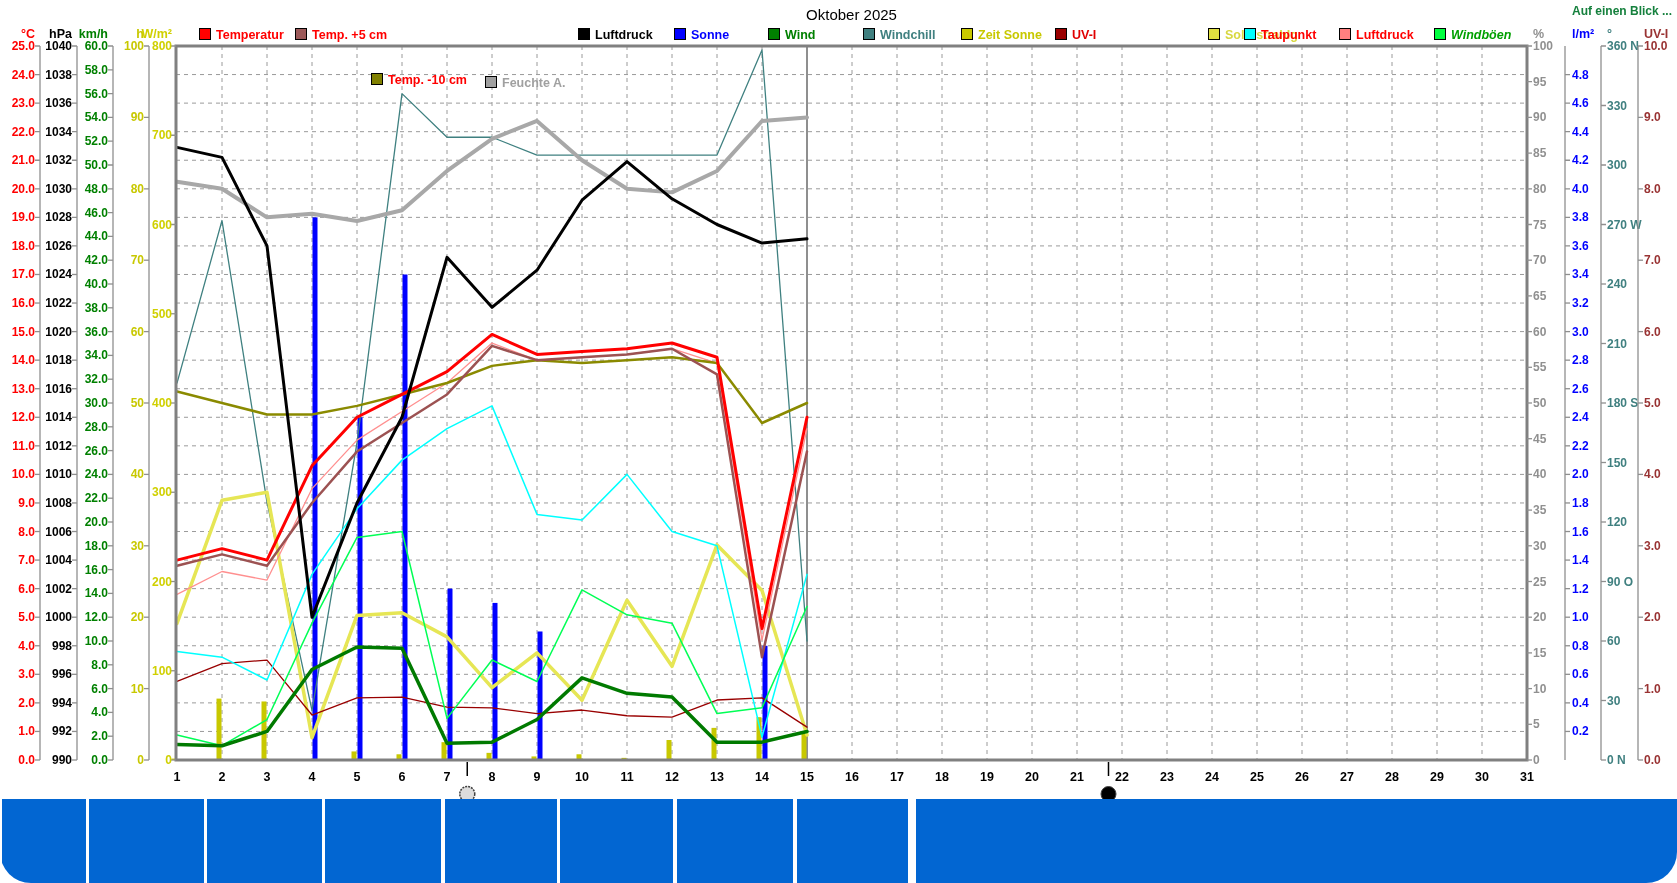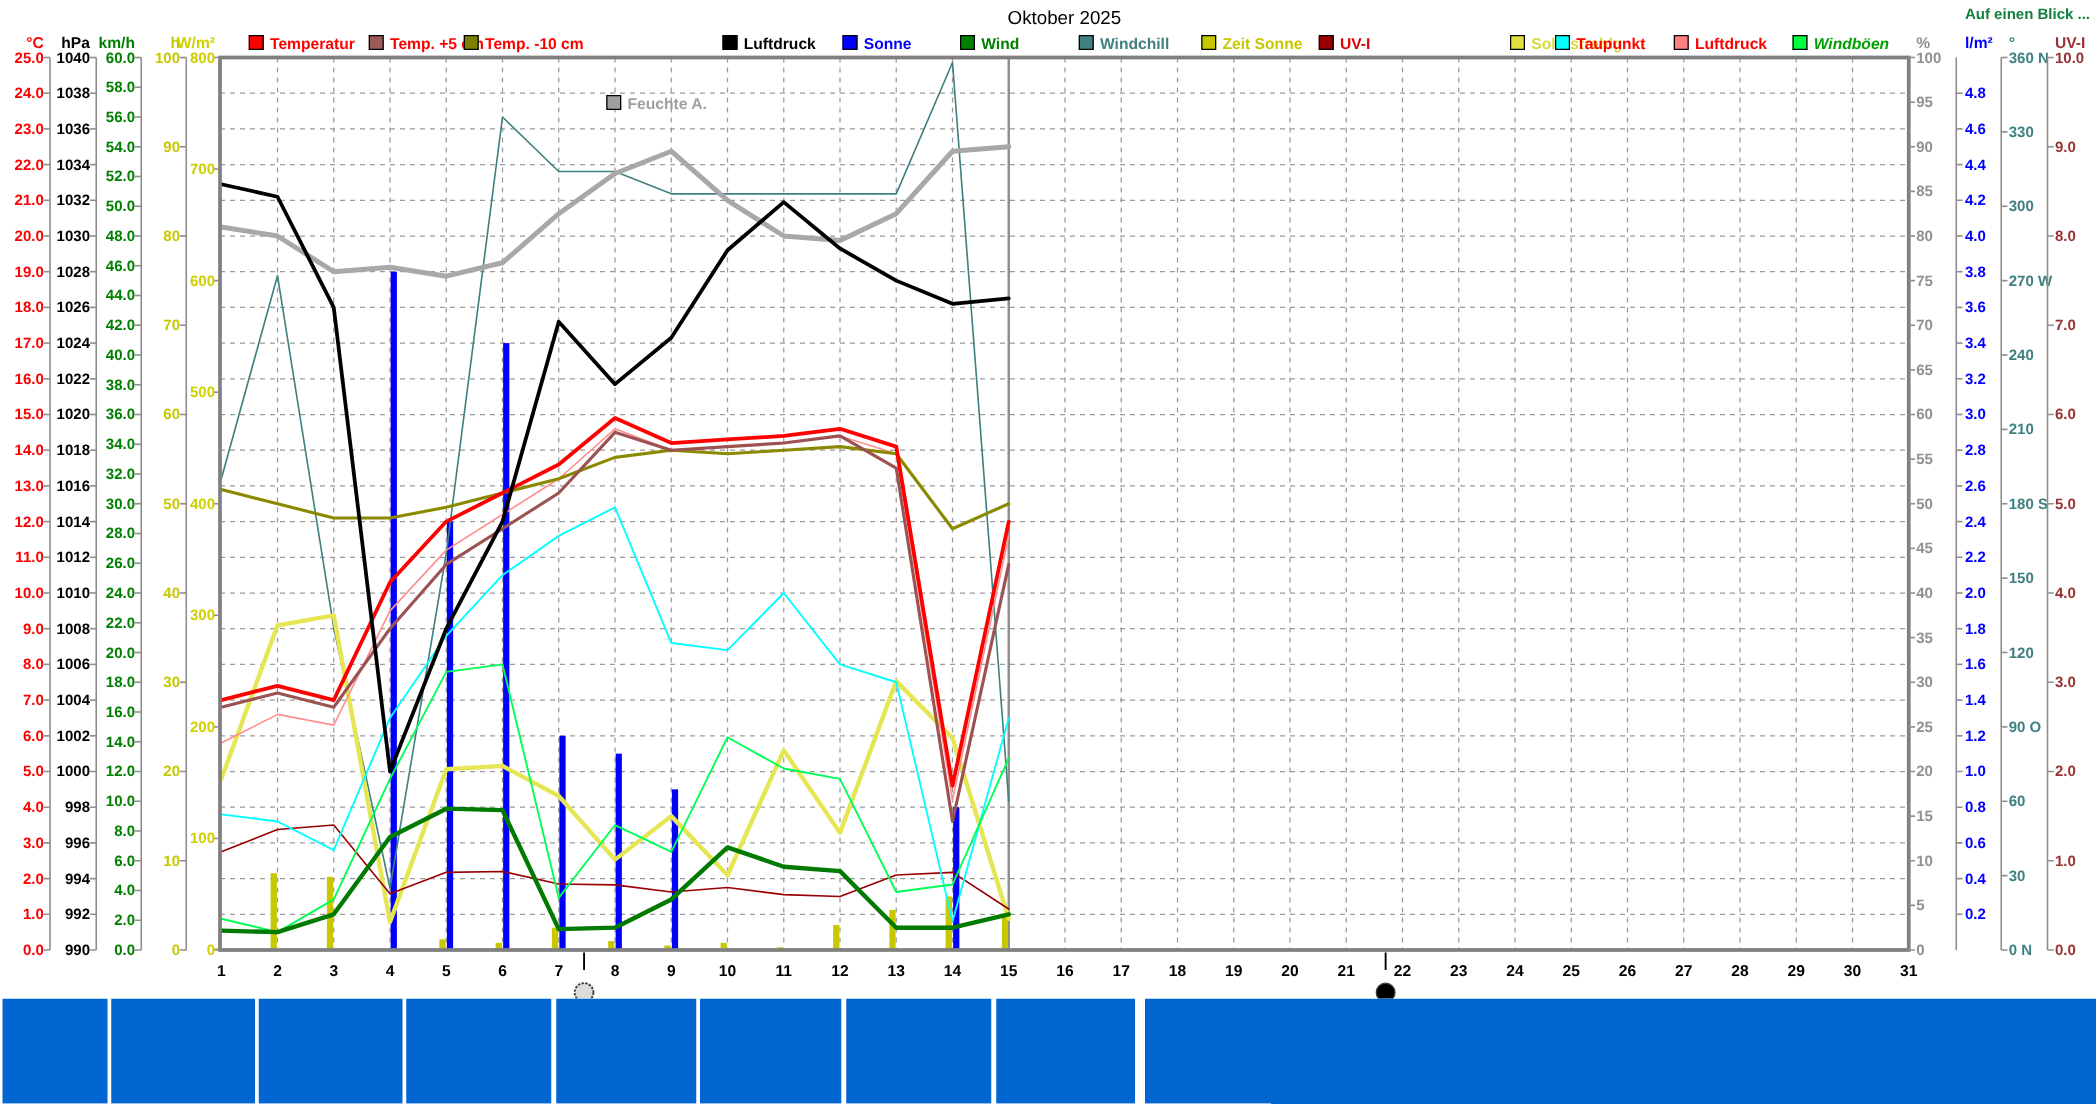--- a/index.html
+++ b/index.html
@@ -1,17 +1,17 @@
 <!DOCTYPE html>
 <html><head>
 <meta charset="utf-8">
 <style>
   html,body{margin:0;padding:0;background:#fff;}
   .stage{position:relative;width:1677px;height:883px;background:#ffffff;overflow:hidden;
-         font-family:"Liberation Sans",sans-serif;}
+         font-family:"Liberation Sans",sans-serif;border-radius:31px;}
   .title{position:absolute;top:6px;left:176px;width:1351px;text-align:center;
          font-size:15px;color:#000;}
   .blick{position:absolute;top:4px;right:5px;font-size:12px;font-weight:bold;color:#15803d;cursor:pointer;}
   .legend-item{position:absolute;top:28px;height:14px;white-space:nowrap;font-size:12.5px;font-weight:bold;cursor:pointer;}
   .legend-item .sw{display:inline-block;width:10px;height:10px;border:1px solid #000;
                    vertical-align:-1px;margin-right:5px;}
   #chart{position:absolute;top:0;left:0;}
   .wtable{position:absolute;left:0;top:799px;width:1677px;height:84px;background:#ffffff;}
   .wcol{position:absolute;top:0;height:84px;background:#0266d2;font-size:11.5px;overflow:hidden;}
   .wrow{height:16.6px;line-height:16.6px;padding:0 5px;display:flex;justify-content:space-between;white-space:nowrap;}
@@ -507,21 +507,21 @@
       <text x="1482" y="781" fill="#000000" text-anchor="middle" font-size="12.5" font-family="&quot;Liberation Sans&quot;,sans-serif" font-weight="bold">30</text>
       <text x="1527" y="781" fill="#000000" text-anchor="middle" font-size="12.5" font-family="&quot;Liberation Sans&quot;,sans-serif" font-weight="bold">31</text>
       <line x1="467.25" y1="762" x2="467.25" y2="776" stroke="#000" stroke-width="1.5"></line>
       <circle cx="467.25" cy="794" r="7.5" fill="#dcdcdc" stroke="#404040" stroke-width="1.5" stroke-dasharray="2 1"></circle>
       <line x1="1108.5" y1="762" x2="1108.5" y2="776" stroke="#000" stroke-width="1.5"></line>
       <circle cx="1108.5" cy="794" r="7.5" fill="#000000" stroke="#404040" stroke-width="1"></circle>
     </svg>
   <div id="legend-holder">
       <div class="legend-item" style="left: 199px;"><span class="sw" style="background: rgb(255, 0, 0);"></span><span style="color: rgb(255, 0, 0);">Temperatur</span></div>
       <div class="legend-item" style="left: 295px;"><span class="sw" style="background: rgb(156, 90, 90);"></span><span style="color: rgb(255, 0, 0);">Temp. +5 cm</span></div>
-      <div class="legend-item" style="left: 371px;"><span class="sw" style="background: rgb(128, 128, 0);"></span><span style="color: rgb(255, 0, 0);">Temp. -10 cm</span></div>
+      <div class="legend-item" style="left: 371px; margin-top: 45px;"><span class="sw" style="background: rgb(128, 128, 0);"></span><span style="color: rgb(255, 0, 0);">Temp. -10 cm</span></div>
       <div class="legend-item" style="left: 485px; margin-top: 48px;"><span class="sw" style="background: rgb(160, 160, 160);"></span><span style="color: rgb(160, 160, 160);">Feuchte A.</span></div>
       <div class="legend-item" style="left: 578px;"><span class="sw" style="background: rgb(0, 0, 0);"></span><span style="color: rgb(0, 0, 0);">Luftdruck</span></div>
       <div class="legend-item" style="left: 674px;"><span class="sw" style="background: rgb(0, 0, 255);"></span><span style="color: rgb(0, 0, 255);">Sonne</span></div>
       <div class="legend-item" style="left: 768px;"><span class="sw" style="background: rgb(0, 128, 0);"></span><span style="color: rgb(0, 128, 0);">Wind</span></div>
       <div class="legend-item" style="left: 863px;"><span class="sw" style="background: rgb(64, 128, 128);"></span><span style="color: rgb(64, 128, 128);">Windchill</span></div>
       <div class="legend-item" style="left: 961px;"><span class="sw" style="background: rgb(200, 200, 0);"></span><span style="color: rgb(200, 200, 0);">Zeit Sonne</span></div>
       <div class="legend-item" style="left: 1055px;"><span class="sw" style="background: rgb(153, 0, 0);"></span><span style="color: rgb(224, 0, 0);">UV-I</span></div>
       <div class="legend-item" style="left: 1196px; padding-left: 12px;"><span class="sw" style="background: rgb(224, 224, 64);"></span><span style="color: rgb(216, 216, 64);">Solarstrahlg</span></div>
       <div class="legend-item" style="left: 1244px;"><span class="sw" style="background: rgb(0, 255, 255);"></span><span style="color: rgb(255, 0, 0);">Taupunkt</span></div>
       <div class="legend-item" style="left: 1339px;"><span class="sw" style="background: rgb(255, 128, 128);"></span><span style="color: rgb(255, 0, 0);">Luftdruck</span></div>

